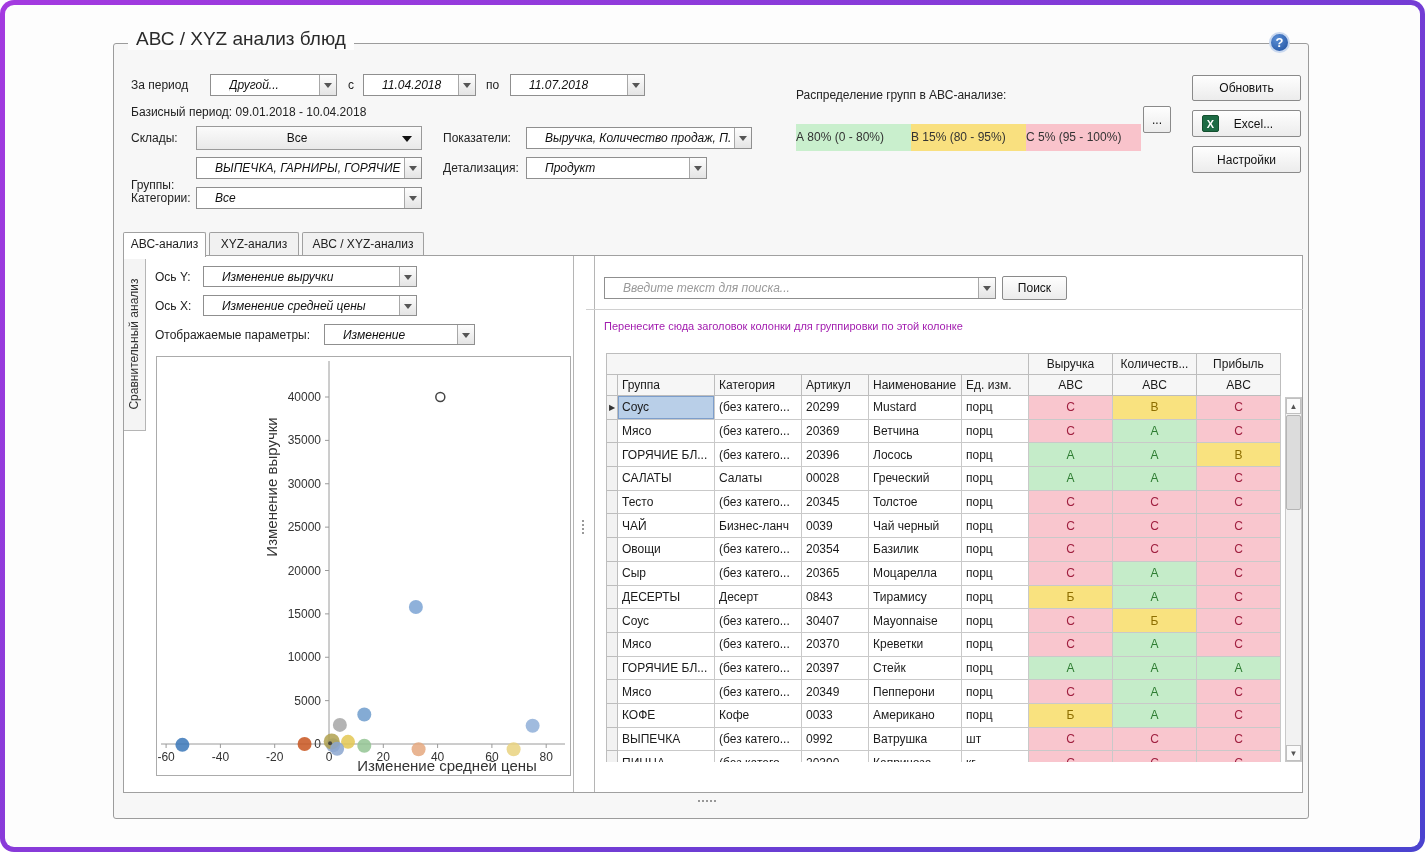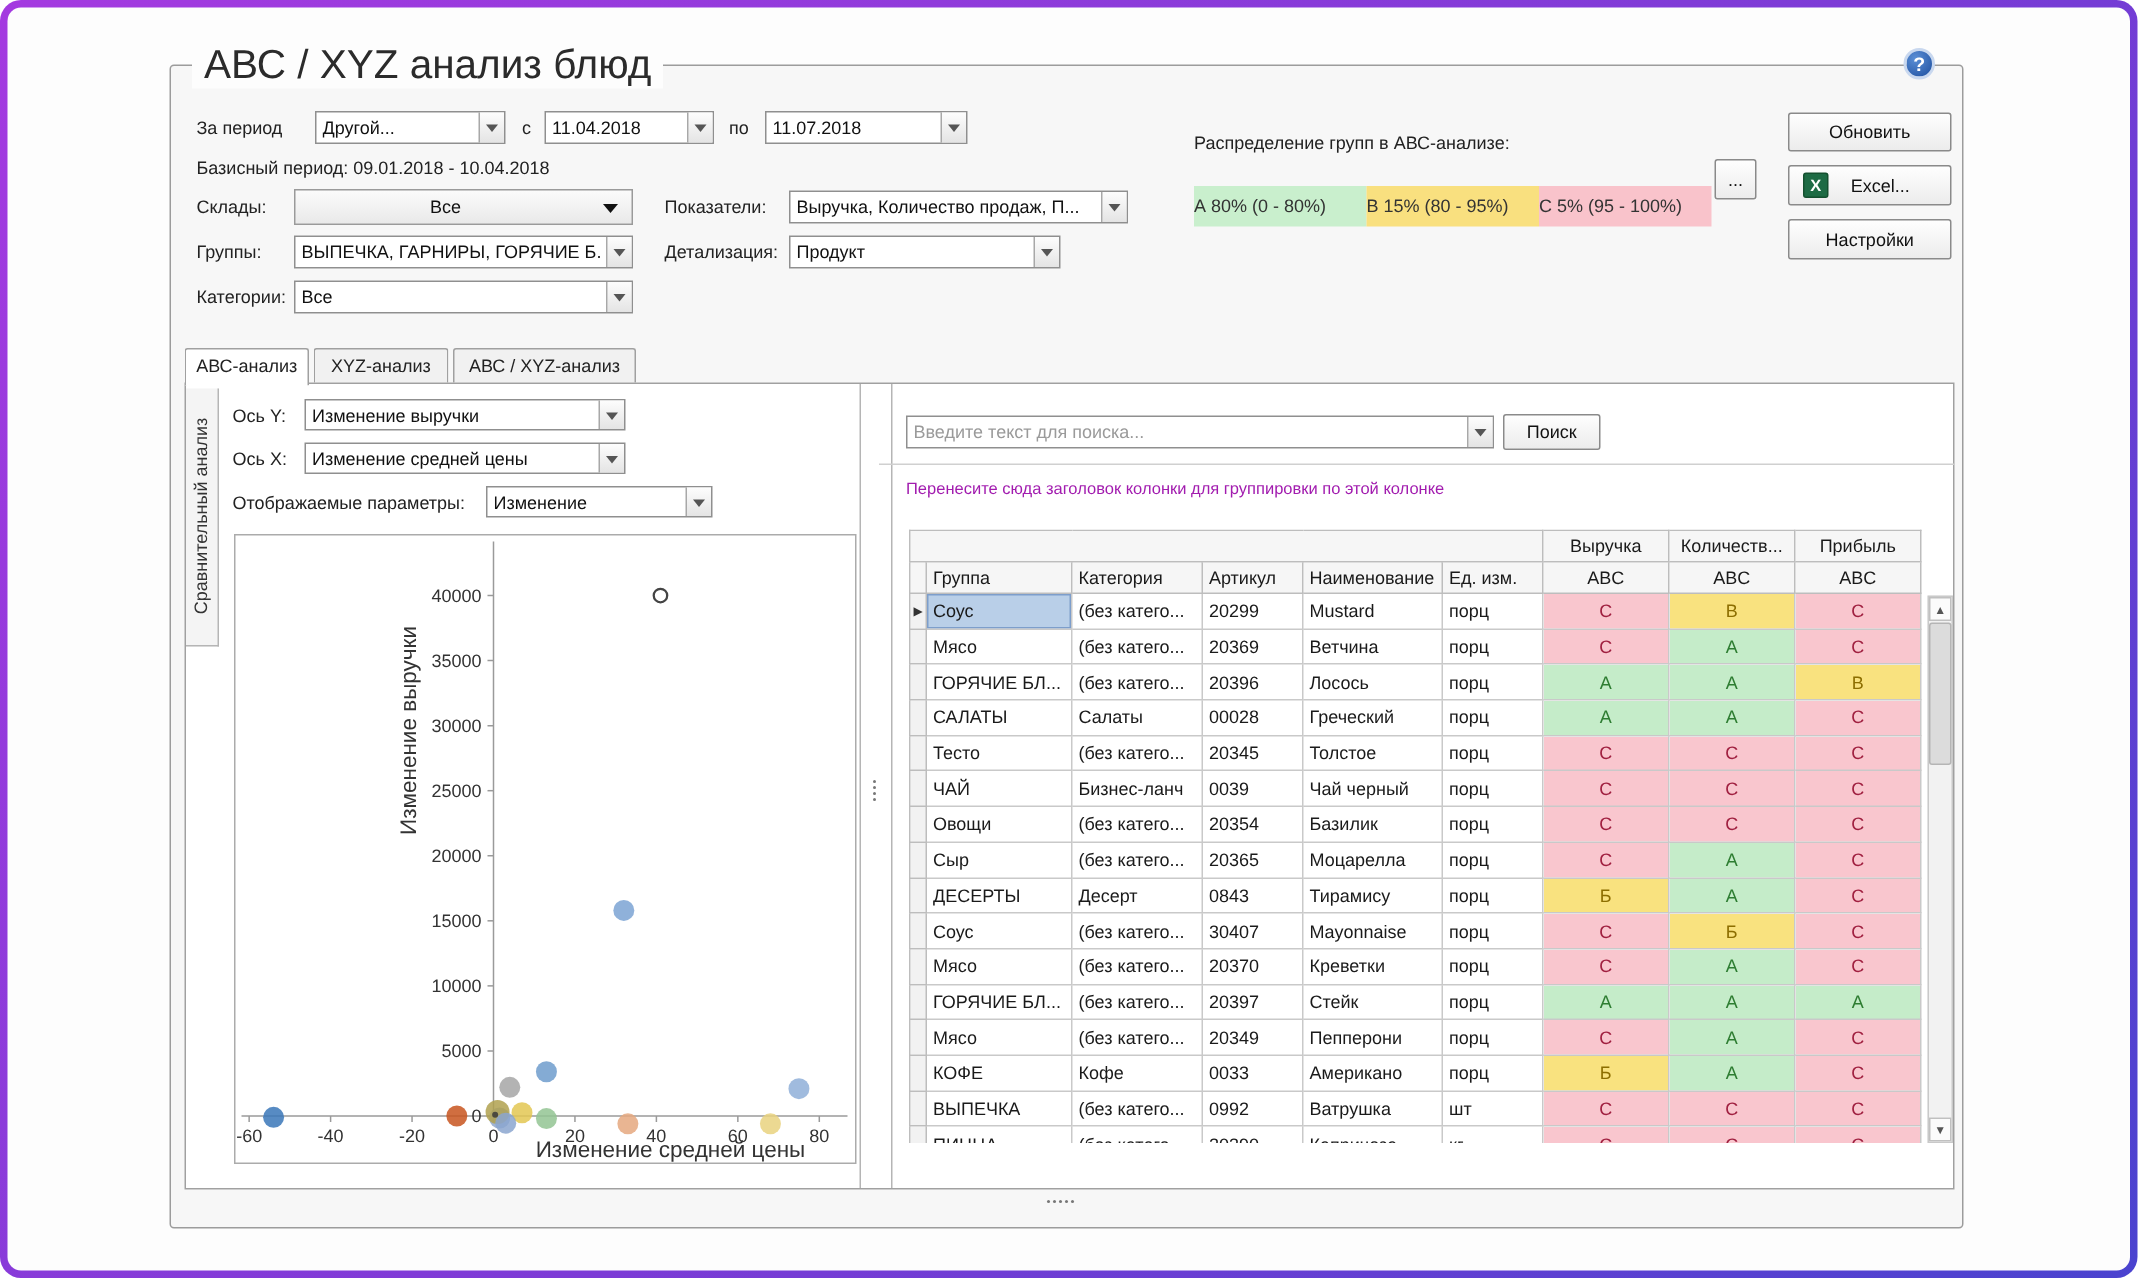--- a/index.html
+++ b/index.html
@@ -8,27 +8,27 @@
   .frame { position:absolute; inset:0; border-radius:14px;
     background:linear-gradient(135deg,#a43ae0,#7c3bd6 55%,#4a43cf);
     padding:5px; }
   .page { position:relative; width:100%; height:100%; background:#fdfdfd;
     border-radius:9px; overflow:hidden; }
   .abs { position:absolute; }
   .lbl { font-size:12px; color:#222; white-space:nowrap; }
   .window { position:absolute; left:108px; top:38px; width:1196px; height:776px;
     background:#f7f7f7; border:1px solid #9c9c9c; border-radius:3px; }
   .win-title { position:absolute; left:14px; top:-16px; background:#fdfdfd;
-    padding:0 8px; font-size:27px; color:#2b2b2b; }
+    padding:0 8px; font-size:19px; color:#2b2b2b; }
   .help { position:absolute; right:18px; top:-12px; width:21px; height:21px;
     border-radius:50%; background:radial-gradient(circle at 35% 30%,#5b8fd6,#1d4e9e);
     border:2px solid #c9d8ef; color:#fff; font-size:13px; font-weight:bold;
     text-align:center; line-height:18px; }
   .combo { position:absolute; height:22px; background:#fff; border:1px solid #8f8f8f; }
-  .combo .tx { position:absolute; left:4px; top:3px; font-size:12px; color:#111; white-space:nowrap; overflow:hidden; right:20px; }
+  .combo .tx { position:absolute; left:18px; top:3px; font-size:12px; color:#111; white-space:nowrap; overflow:hidden; right:20px;font-style:italic; }
   .combo .arr { position:absolute; right:0; top:0; bottom:0; width:17px;
     border-left:1px solid #a8a8a8; background:linear-gradient(#fdfdfd,#e4e4e4); }
   .combo .arr:after { content:""; position:absolute; left:4px; top:8px;
     border-left:4px solid transparent; border-right:4px solid transparent; border-top:5px solid #555; }
   .combo-flat { position:absolute; height:24px; border:1px solid #9a9a9a;
     background:linear-gradient(#fbfbfb,#e9e9e9); }
   .combo-flat .tx { position:absolute; left:0; right:24px; top:4px; font-size:12px; color:#111; text-align:center; }
   .combo-flat:after { content:""; position:absolute; right:9px; top:9px;
     border-left:5px solid transparent; border-right:5px solid transparent; border-top:6px solid #111; }
   .btn { position:absolute; border:1px solid #8a8a8a; border-radius:2px;
@@ -101,21 +101,21 @@
 
     <span class="lbl abs" style="left:17px;top:87px;">Склады:</span>
     <div class="combo-flat" style="left:82px;top:82px;width:226px;">
       <span class="tx">Все</span>
     </div>
     <span class="lbl abs" style="left:329px;top:87px;">Показатели:</span>
     <div class="combo" style="left:412px;top:83px;width:226px;">
       <span class="tx">Выручка, Количество продаж, П...</span>
           <span class="arr"></span>
     </div>
-    <span class="lbl abs" style="left:17px;top:117px;">Группы:</span>
+    <span class="lbl abs" style="left:17px;top:134px;">Группы:</span>
     <div class="combo" style="left:82px;top:113px;width:226px;">
       <span class="tx">ВЫПЕЧКА, ГАРНИРЫ, ГОРЯЧИЕ Б...</span>
           <span class="arr"></span>
     </div>
     <span class="lbl abs" style="left:329px;top:117px;">Детализация:</span>
     <div class="combo" style="left:412px;top:113px;width:181px;">
       <span class="tx">Продукт</span>
           <span class="arr"></span>
     </div>
     <span class="lbl abs" style="left:17px;top:147px;">Категории:</span>

